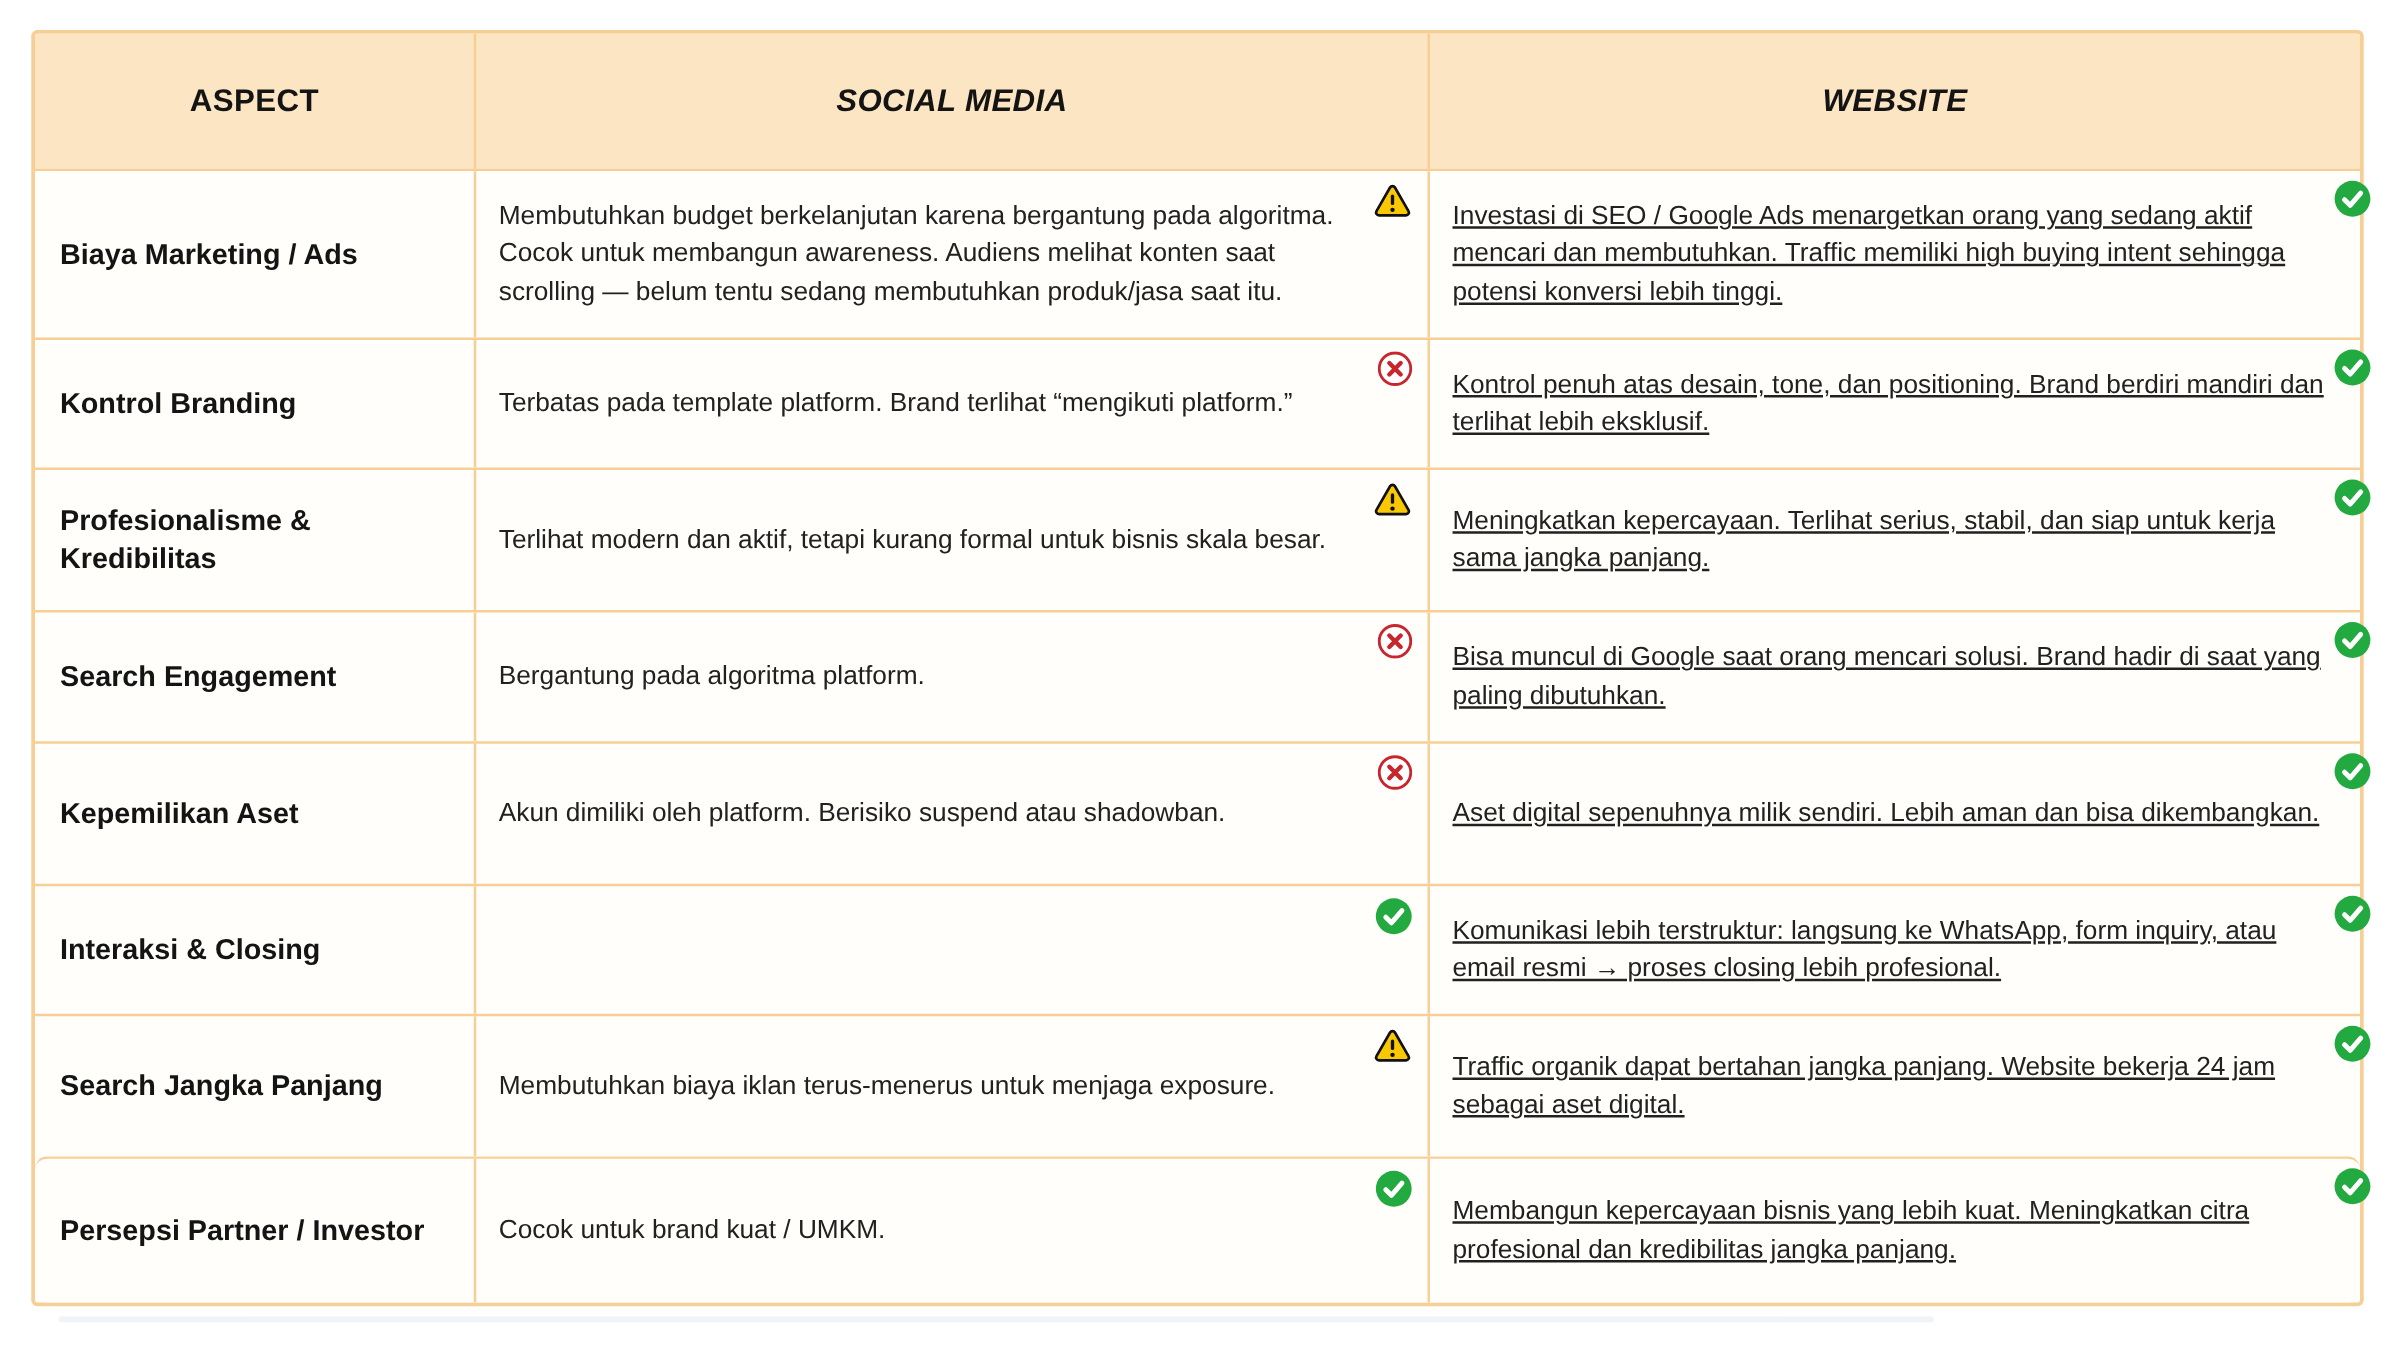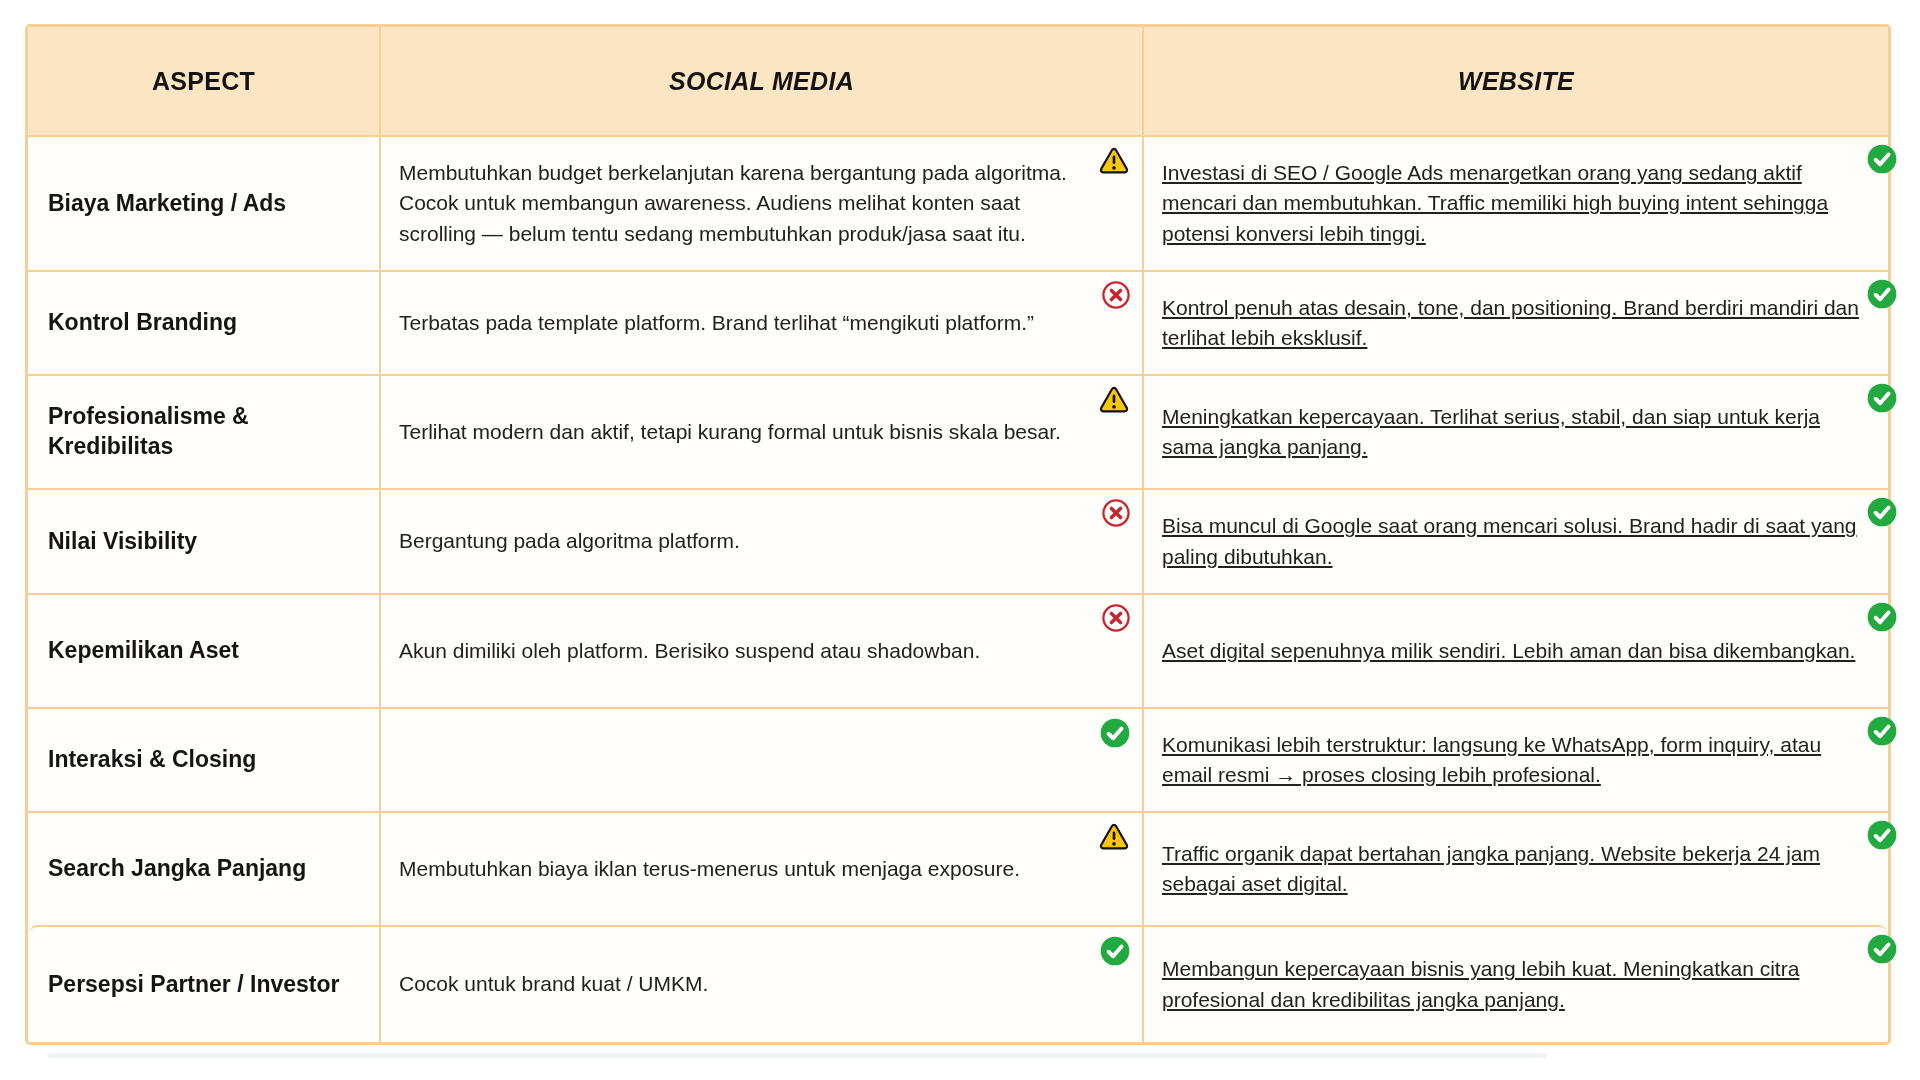--- a/index.html
+++ b/index.html
@@ -124,21 +124,21 @@
       <p class="cell-text">Meningkatkan kepercayaan. Terlihat serius, stabil, dan siap untuk kerja sama jangka panjang.</p>
       <span class="cell-icon"><svg width="30" height="30" viewBox="0 0 32 32">
               <circle cx="16" cy="16" r="15.3" fill="#22A93F"></circle>
               <path d="M9.2 16.8l4.8 4.8 9-10.4" stroke="#ffffff" stroke-width="4.2" fill="none" stroke-linecap="round" stroke-linejoin="round"></path>
             </svg></span>
     </div>
   </div>
 
   <div class="row">
     <div class="cell aspect">
-      <span class="aspect-label">Nilai Visibility</span>
+      <span class="aspect-label">Search Engagement</span>
     </div>
     <div class="cell social">
       <p class="cell-text">Bergantung pada algoritma platform.</p>
       <span class="cell-icon"><svg width="28" height="28" viewBox="0 0 32 32">
               <circle cx="16" cy="16" r="14.4" fill="#ffffff" stroke="#C9252C" stroke-width="2.6"></circle>
               <path d="M10.8 10.8l10.4 10.4M21.2 10.8L10.8 21.2" stroke="#C9252C" stroke-width="4" stroke-linecap="round"></path>
             </svg></span>
     </div>
     <div class="cell website">
       <p class="cell-text">Bisa muncul di Google saat orang mencari solusi. Brand hadir di saat yang paling dibutuhkan.</p>

